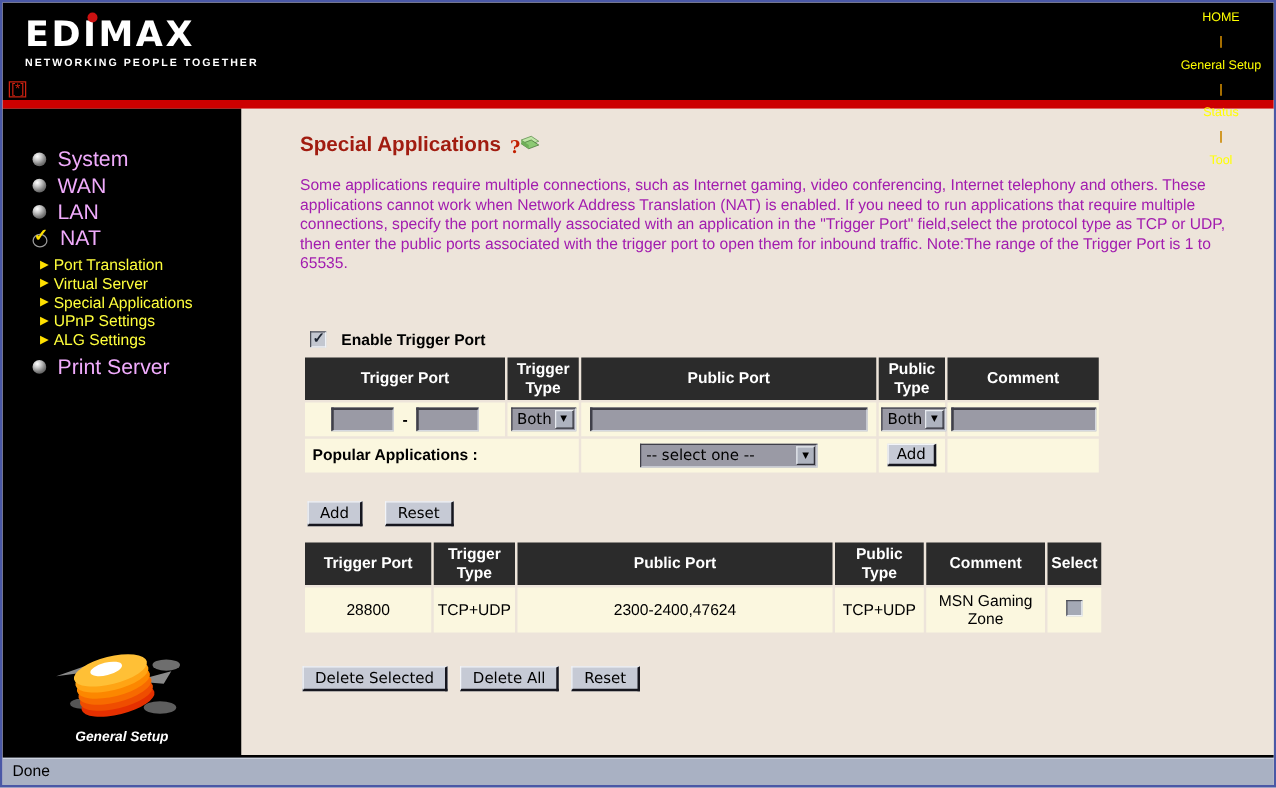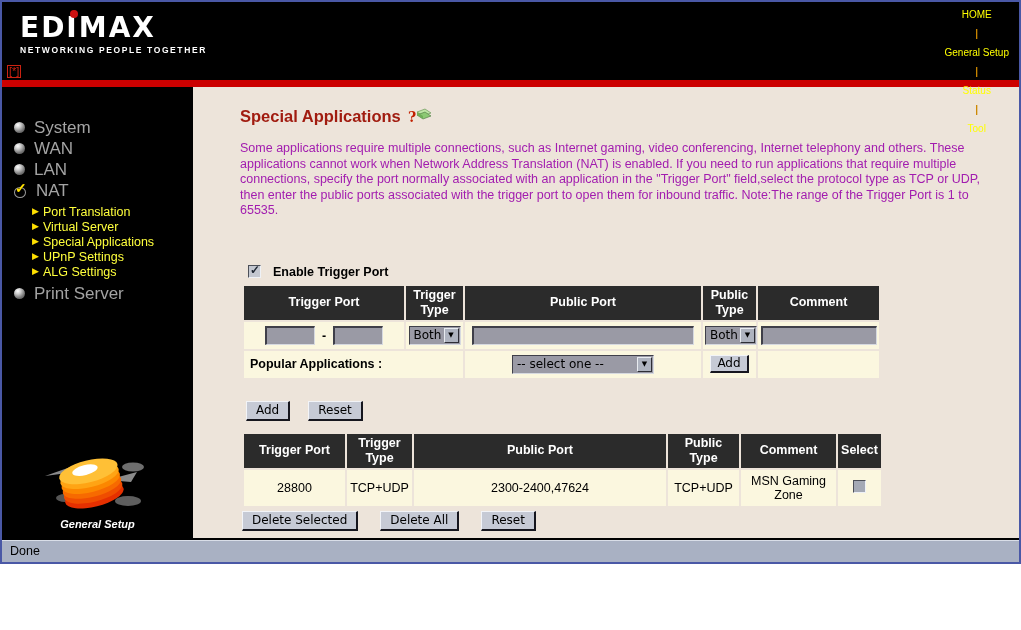--- a/index.html
+++ b/index.html
@@ -1,20 +1,20 @@
 <!DOCTYPE html>
 <html><head>
 <meta charset="utf-8">
 <style>
   * { box-sizing: border-box; }
   html,body { margin:0; padding:0; }
   body { font-family:"Liberation Sans", sans-serif; }
 
   .window {
-    width:1021px; height:564px;
+    width:1021px; height:630px;
     border:2px solid #4a58a6;
     background:#ede4da;
     display:flex; flex-direction:column;
     overflow:hidden;
     position:relative;
   }
 
   
   .hdr { background:#000; height:78px; position:relative; flex:0 0 auto; }
   .brand-box { position:absolute; left:18px; top:12px; }
@@ -27,22 +27,22 @@
   .topnav a { color:#ffff00; text-decoration:none; cursor:pointer; }
   .nav-sep { color:#cc8800; font-weight:bold; }
   .broken-marker { position:absolute; left:5px; bottom:2px; color:#cc2211; font-size:11px;
                    border:1px solid #cc2211; padding:0 1px; line-height:11px; }
   .redbar { height:7px; background:#cc0000; flex:0 0 auto; }
 
   
   .bodyrow { flex:1; display:flex; min-height:0; }
   .sidebar { width:191px; background:#000; position:relative; flex:0 0 auto; }
   .menu { list-style:none; margin:30px 0 0 0; padding:0; }
-  .mitem { color:#a3a3a3; font-size:17px; height:21px; display:flex; align-items:center; gap:9px;
-           padding-left:12px; cursor:pointer; }
+  .mitem { color:#f0abfc; font-size:17px; height:21px; display:flex; align-items:center; gap:9px;
+           padding-left:24px; cursor:pointer; }
   .bullet { width:11px; height:11px; border-radius:50%; flex:0 0 auto;
             background:radial-gradient(circle at 35% 28%, #ffffff 0%, #cccccc 28%, #7a7a7a 62%, #3c3c3c 100%); }
   .check-badge { width:13px; height:13px; flex:0 0 auto; position:relative; }
   .check-badge::before { content:""; position:absolute; left:0; top:3px; width:10px; height:9px;
             border:1px solid #9a9a9a; border-radius:50%; }
   .check-badge::after { content:"\2713"; position:absolute; left:1px; top:-4px; color:#ffe000;
             font-size:14px; font-weight:bold; }
   .submenu { list-style:none; margin:3px 0 4px 0; padding:0; }
   .sitem { color:#ffff3c; font-size:12.5px; height:15px; display:flex; align-items:center; gap:4px;
            padding-left:30px; cursor:pointer; }
@@ -93,21 +93,21 @@
         display:flex; align-items:center; justify-content:center;
         font-size:7px; color:#000; margin-right:1px; }
   .sel-both { width:52px; } .sel-pop { width:142px; }
 
   .btn { font-family:"DejaVu Sans", sans-serif; font-size:12px; color:#000; background:#c6cad5;
         border-top:1px solid #f2f4f8; border-left:1px solid #f2f4f8;
         border-right:2px solid #16161e; border-bottom:2px solid #16161e;
         padding:1px 9px 2px; cursor:pointer; line-height:1.2; }
   .btn-sm { padding:0 6px 1px; }
   .btnrow { margin:21px 0 0 6px; display:flex; gap:18px; }
-  .btnrow2 { margin:3px 0 0 2px; display:flex; gap:22px;align-items:center; }
+  .btnrow2 { margin:25px 0 0 2px; display:flex; gap:10px;align-items:center; }
   .tbl-title { margin:33px 0 0 2px; font-size:12.5px; font-weight:bold; color:#000; }
 
   
   .statusbar { height:24px; background:#a9b1c3; border-top:2px solid #000000;
         box-shadow:inset 0 1px 0 #d9dee8; display:flex; align-items:center;
         padding-left:8px; font-size:12.5px; color:#000; flex:0 0 auto; }
 </style>
 </head>
 <body>
 

